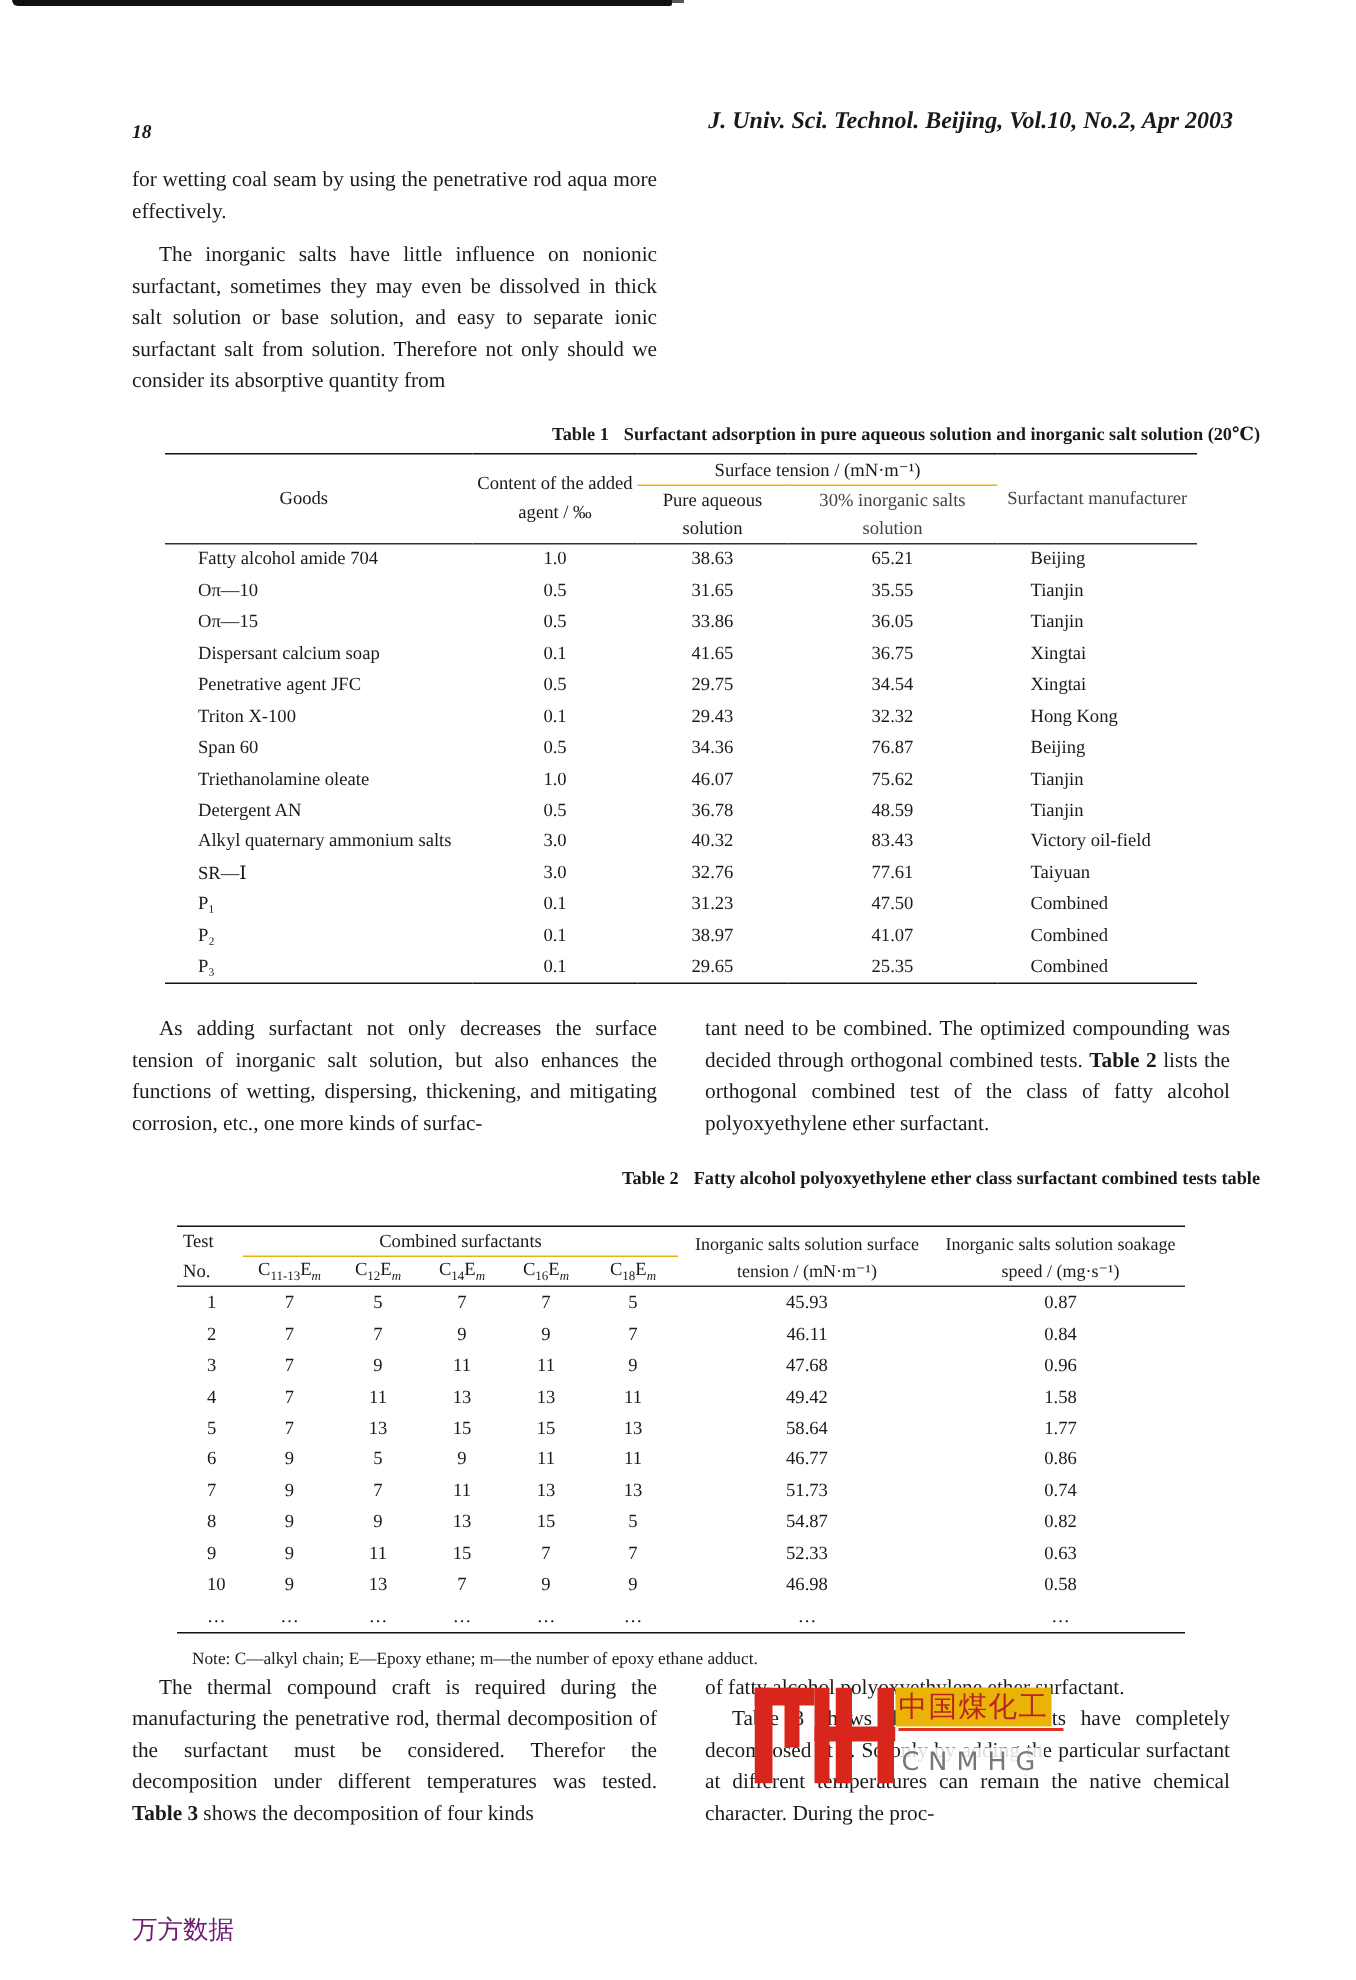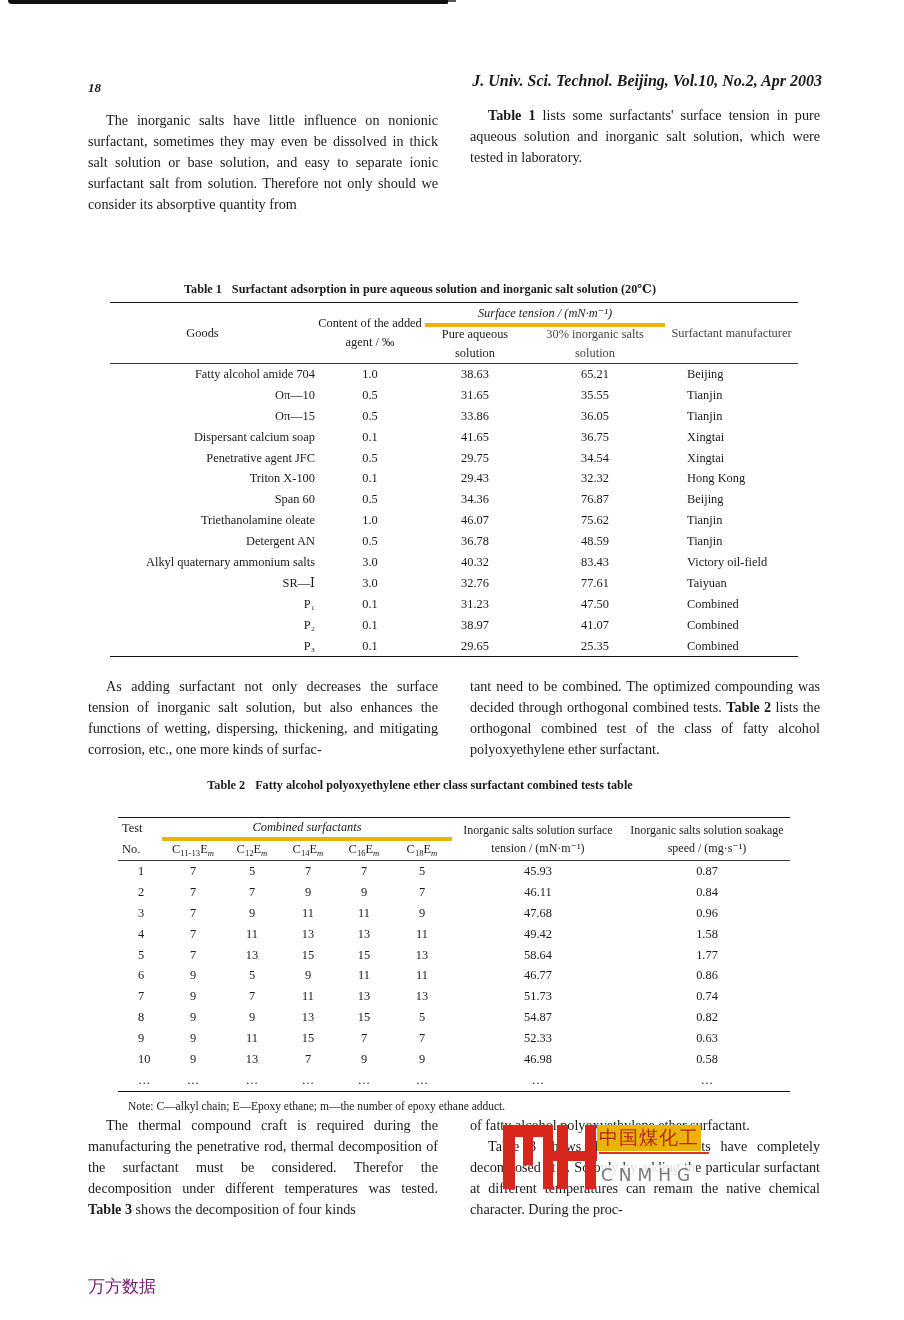--- a/index.html
+++ b/index.html
@@ -8,36 +8,36 @@
   .topbar { position: absolute; left: 8px; top: 0; width: 440px; height: 4px; background: #111; border-radius: 0 0 2px 6px; }
   .topbar2 { position: absolute; left: 448px; top: 0; width: 8px; height: 2px; background: #555; }
   .page-num { position: absolute; left: 88px; top: 80px; font-style: italic; font-weight: bold; font-size: 13px; }
   .running-head { position: absolute; right: 82px; top: 72px; font-style: italic; font-weight: bold; font-size: 16px; }
   .col { position: absolute; width: 350px; font-size: 14.2px; line-height: 21px; text-align: justify; }
   .col p { margin: 0 0 8px 0; }
   .col p.indent { text-indent: 18px; }
   .col-left { left: 88px; }
   .col-right { left: 470px; }
   b { font-weight: bold; }
-  .caption { position: absolute; left: 0; width: 840px; text-align: center; font-weight: bold; font-size: 12.2px; }
+  .caption { position: absolute; left: 0; width: 840px; text-align: right; font-weight: bold; font-size: 12.2px; }
   .caption .num { margin-right: 10px; }
   table { border-collapse: collapse; font-size: 12.4px; }
   .t1 { position: absolute; left: 110px; top: 302px; width: 688px; }
   .t1 th, .t1 td { padding: 0; font-weight: normal; }
   .t1 thead tr.h1 th { height: 20px; }
   .t1 thead tr.h3 th { height: 18px; }
   .t1 tbody td { height: 20.9px; }
   .rule-top { border-top: 1.6px solid #111; }
   .rule-mid { border-bottom: 1px solid #333; }
   .rule-bot { border-bottom: 1.6px solid #111; }
   .c { text-align: center; }
   .l { text-align: left; }
-  .t1 .goods { padding-left: 22px; text-align: right; }
+  .t1 .goods { padding-left: 22px; text-align: left; }
   .t1 .manu { text-align: left; padding-left: 22px; }
-  .subrule { border-bottom: 4px solid #eab308; font-style: italic; }
+  .subrule { border-bottom: 1px solid #eab308; }
   .t2 { position: absolute; left: 118px; top: 799px; width: 672px; margin-top: 18px; }
   .t2 th, .t2 td { padding: 0; font-weight: normal; }
   .t2 thead th { height: 19px; }
   .t2 tbody td { height: 20.9px; text-align: center; }
   .t2 .testno { text-align: left; padding-left: 14px; }
   .t2 tbody td.testno { padding-left: 20px; text-align: left; }
   .note { position: absolute; left: 128px; top: 1100px; font-size: 11.5px; }
   .footer-cn { position: absolute; left: 88px; top: 1275px; font-family: "DejaVu Sans", sans-serif; font-size: 17px; color: #701a75; }
   .logo { position: absolute; left: 503px; top: 1125px; width: 220px; height: 64px; }
   .logo .m1 { position: absolute; left: 0; top: 0; width: 62px; height: 64px; }
@@ -49,24 +49,24 @@
 </head>
 <body>
 
 <div class="topbar"></div>
 <div class="topbar2"></div>
 
 <div class="page-num">18</div>
 <div class="running-head">J. Univ. Sci. Technol. Beijing, Vol.10, No.2, Apr 2003</div>
 
 <div class="col col-left" style="top:110px;">
+  <p>for wetting coal seam by using the penetrative rod aqua more effectively.</p>
   <p class="indent">The inorganic salts have little influence on nonionic surfactant, sometimes they may even be dissolved in thick salt solution or base solution, and easy to separate ionic surfactant salt from solution. Therefore not only should we consider its absorptive quantity from</p>
 </div>
 <div class="col col-right" style="top:105px;">
-  <p class="indent"><b>Table 1</b><span> lists some surfactants' surface tension in pure aqueous solution and inorganic salt solution, which were tested in laboratory.</span></p>
 </div>
 
 <div class="caption" style="top:282px;">
   <span class="num">Table 1</span><span>Surfactant adsorption in pure aqueous solution and inorganic salt solution (20℃)</span>
 </div>
 <table class="t1">
   <colgroup>
     <col style="width:205px">
       <col style="width:110px">
       <col style="width:100px">

